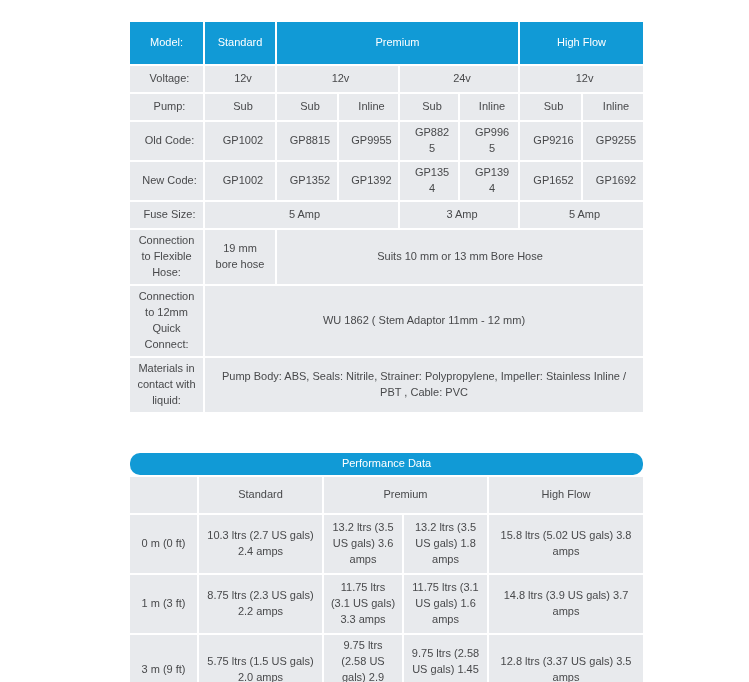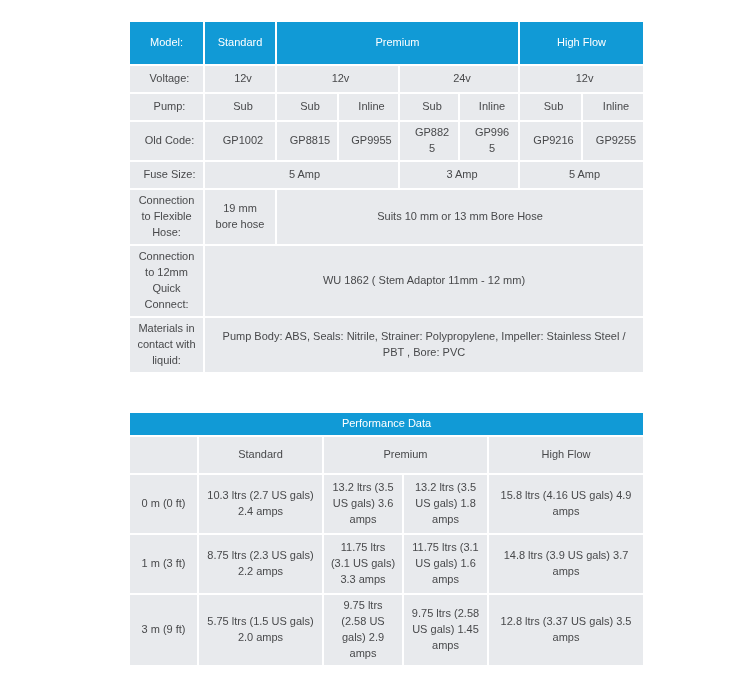--- a/index.html
+++ b/index.html
@@ -40,21 +40,21 @@
   }
   td.hd {
     background: #119ad6;
     color: #ffffff;
   }
   tr.spec-header td { height: 36px; }
   tr.spec-row td { height: 20px; padding-left: 12px; }
   tr.spec-row-tall td { height: 48px; }
   tr.spec-row-taller td { height: 64px; }
   .perf-table { margin-top: 37px; }
-  tr.perf-title td { height: 18px; padding: 2px 6px; }
+  tr.perf-title td { height: 18px; padding: 2px 6px; border-radius: 10px; }
   tr.perf-header td { height: 30px; }
   tr.perf-row td { height: 52px; }
 </style>
 </head>
 <body>
 
 <div class="page">
   <div class="tables-wrap">
 
     <table class="spec-table">
@@ -96,37 +96,47 @@
         <td>Old Code:</td>
         <td>GP1002</td>
         <td>GP8815</td>
         <td>GP9955</td>
         <td>GP8825</td>
         <td>GP9965</td>
         <td>GP9216</td>
         <td>GP9255</td>
       </tr>
       <tr class="spec-row">
+        <td>New Code:</td>
+        <td>GP1002</td>
+        <td>GP1352</td>
+        <td>GP1392</td>
+        <td>GP1354</td>
+        <td>GP1394</td>
+        <td>GP1652</td>
+        <td>GP1692</td>
+      </tr>
+      <tr class="spec-row">
         <td>Fuse Size:</td>
         <td colspan="3">5 Amp</td>
         <td colspan="2">3 Amp</td>
         <td colspan="2">5 Amp</td>
       </tr>
       <tr class="spec-row-tall">
         <td>Connection to Flexible Hose:</td>
         <td>19 mm bore hose</td>
         <td colspan="6">Suits 10 mm or 13 mm Bore Hose</td>
       </tr>
       <tr class="spec-row-taller">
         <td>Connection to 12mm Quick Connect:</td>
         <td colspan="7">WU 1862 ( Stem Adaptor 11mm - 12 mm)</td>
       </tr>
       <tr class="spec-row-tall">
         <td>Materials in contact with liquid:</td>
-        <td colspan="7">Pump Body: ABS, Seals: Nitrile, Strainer: Polypropylene, Impeller: Stainless Steel / PBT , Bore: PVC</td>
+        <td colspan="7">Pump Body: ABS, Seals: Nitrile, Strainer: Polypropylene, Impeller: Stainless Inline / PBT , Cable: PVC</td>
       </tr>
     </tbody>
       </table>
 
     <table class="perf-table">
       <colgroup>
         <col style="width:67px">
           <col style="width:123px">
         <col style="width:78px">
           <col style="width:83px">
@@ -140,21 +150,21 @@
         <td></td>
         <td>Standard</td>
         <td colspan="2">Premium</td>
         <td>High Flow</td>
       </tr>
       <tr class="perf-row">
         <td>0 m (0 ft)</td>
         <td>10.3 ltrs (2.7 US gals) 2.4 amps</td>
         <td>13.2 ltrs (3.5 US gals) 3.6 amps</td>
         <td>13.2 ltrs (3.5 US gals) 1.8 amps</td>
-        <td>15.8 ltrs (4.16 US gals) 4.9 amps</td>
+        <td>15.8 ltrs (5.02 US gals) 3.8 amps</td>
       </tr>
       <tr class="perf-row">
         <td>1 m (3 ft)</td>
         <td>8.75 ltrs (2.3 US gals) 2.2 amps</td>
         <td>11.75 ltrs (3.1 US gals) 3.3 amps</td>
         <td>11.75 ltrs (3.1 US gals) 1.6 amps</td>
         <td>14.8 ltrs (3.9 US gals) 3.7 amps</td>
       </tr>
       <tr class="perf-row">
         <td>3 m (9 ft)</td>

